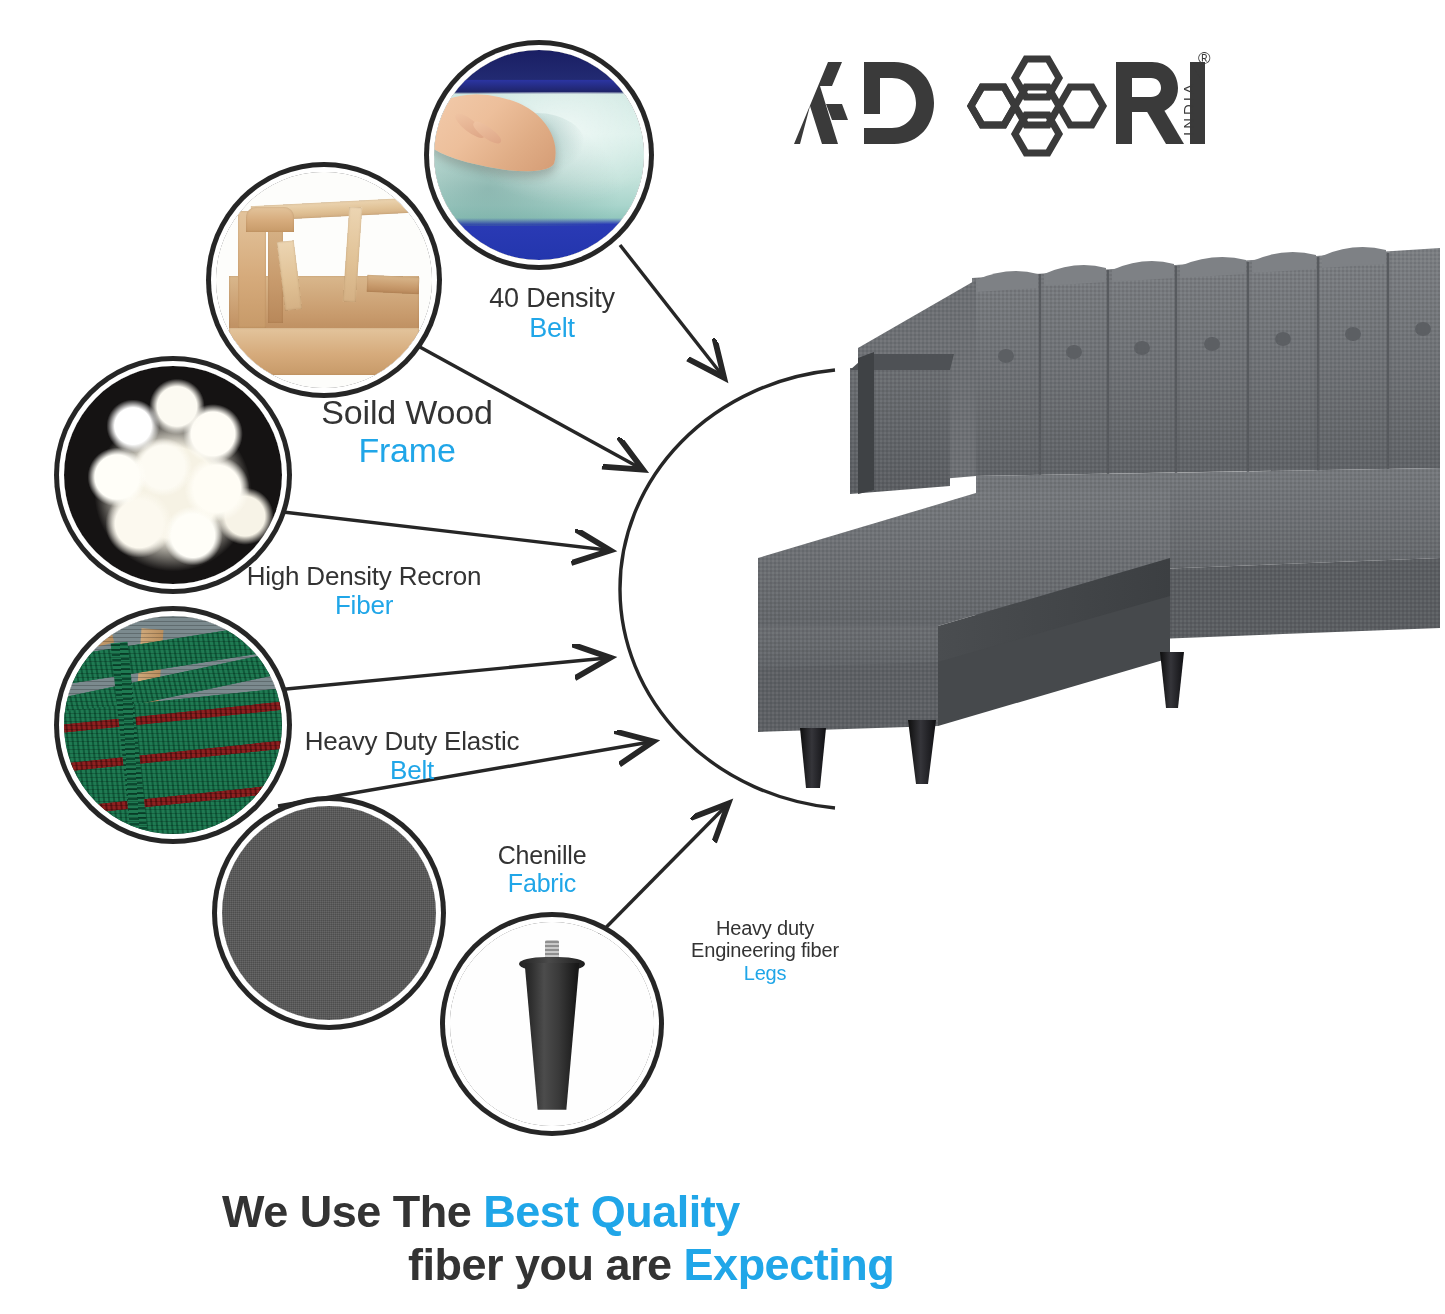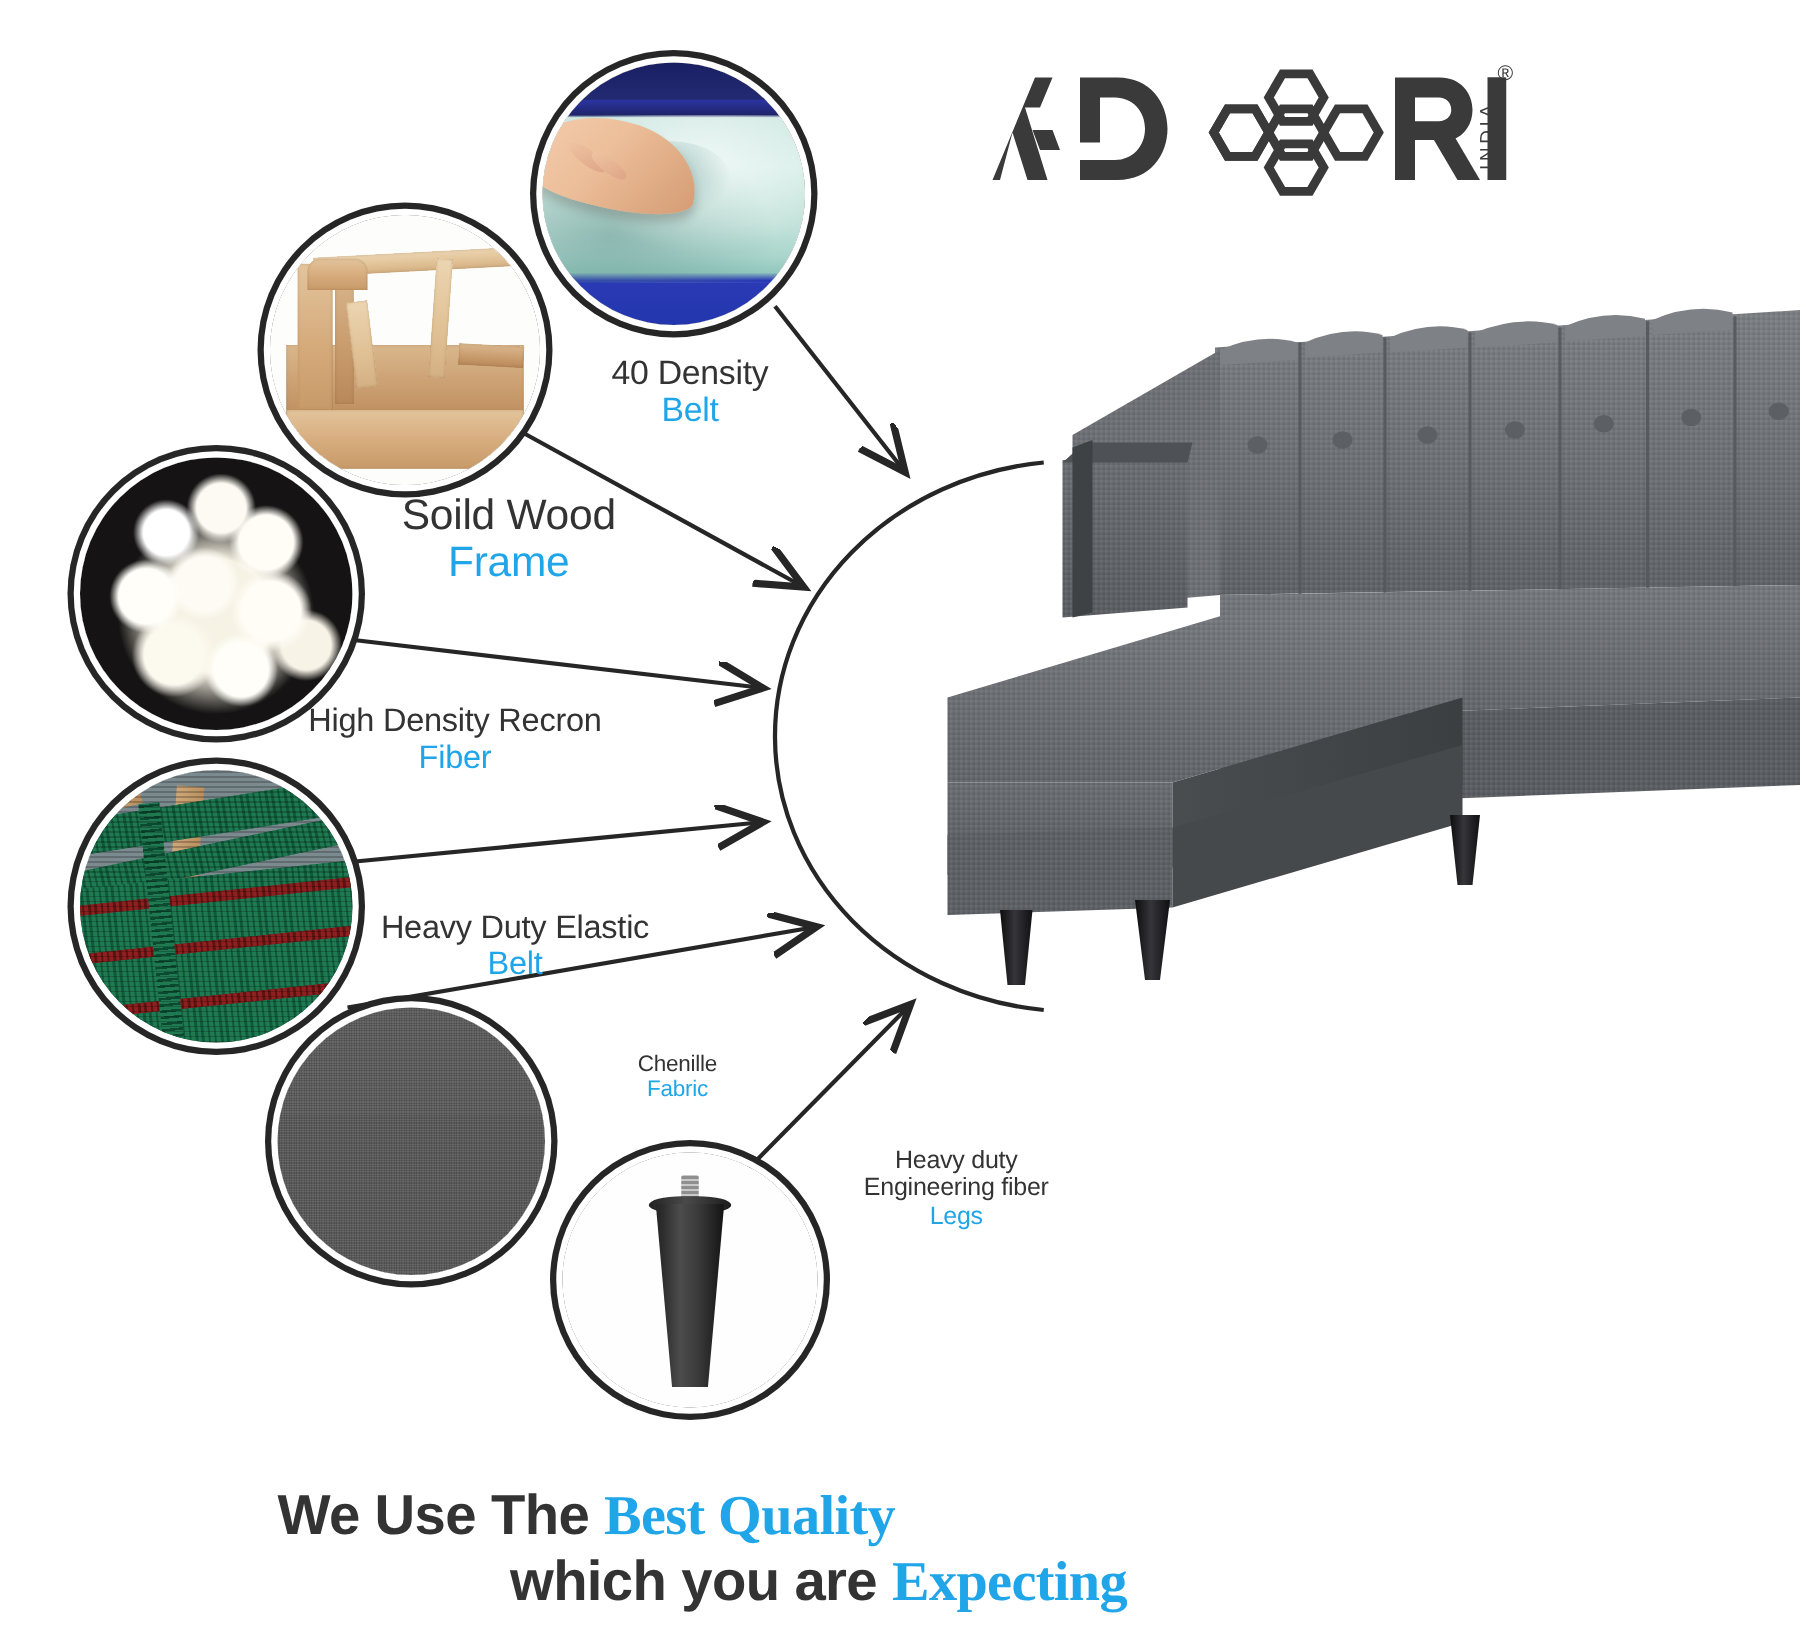--- a/index.html
+++ b/index.html
@@ -105,27 +105,27 @@
   
   .lbl{position:absolute;color:#333333;font-weight:normal;line-height:1.12;
        letter-spacing:-.2px;white-space:nowrap;}
   .lbl .hl{color:#20a6e8;}
   .lbl .l2{display:block;}
 
   #lbl-foam{left:472px;top:283px;font-size:27px;text-align:center;width:160px;}
   #lbl-wood{left:321px;top:393px;font-size:34px;text-align:center;width:172px;}
   #lbl-fiber{left:219px;top:562px;font-size:26px;text-align:center;width:290px;}
   #lbl-belt{left:277px;top:727px;font-size:26px;text-align:center;width:270px;}
-  #lbl-fab{left:478px;top:841px;font-size:18px;text-align:center;width:128px;}
+  #lbl-fab{left:478px;top:841px;font-size:25px;text-align:center;width:128px;}
   #lbl-legs{left:651px;top:917px;font-size:20px;text-align:center;width:228px;}
 
   
   #tag{position:absolute;left:0;top:1186px;width:1445px;height:110px;}
   .tag-line{font-weight:bold;color:#333333;letter-spacing:-.5px;}
-  .tag-line .hl{color:#20a6e8;font-family:Liberation Serif, serif;}
+  .tag-line .hl{color:#20a6e8;}
   #tag-l1{position:absolute;left:222px;top:0px;font-size:45px;}
   #tag-l2{position:absolute;left:408px;top:53px;font-size:45px;}
 </style>
 </head>
 <body>
 
 <div class="stage">
 
   <div id="logo">
     <svg width="430" height="116" viewBox="0 0 430 116" xmlns="http://www.w3.org/2000/svg">
@@ -386,17 +386,17 @@
     <span>Heavy duty</span>
     <span class="l2">Engineering fiber</span>
     <span class="l2 hl">Legs</span>
   </div>
 
   <div id="tag">
     <div class="tag-line" id="tag-l1">
       <span>We Use The </span><span class="hl">Best Quality</span>
     </div>
     <div class="tag-line" id="tag-l2">
-      <span>which you are </span><span class="hl">Expecting</span>
+      <span>fiber you are </span><span class="hl">Expecting</span>
     </div>
   </div>
 
 </div>
 
 </body></html>

